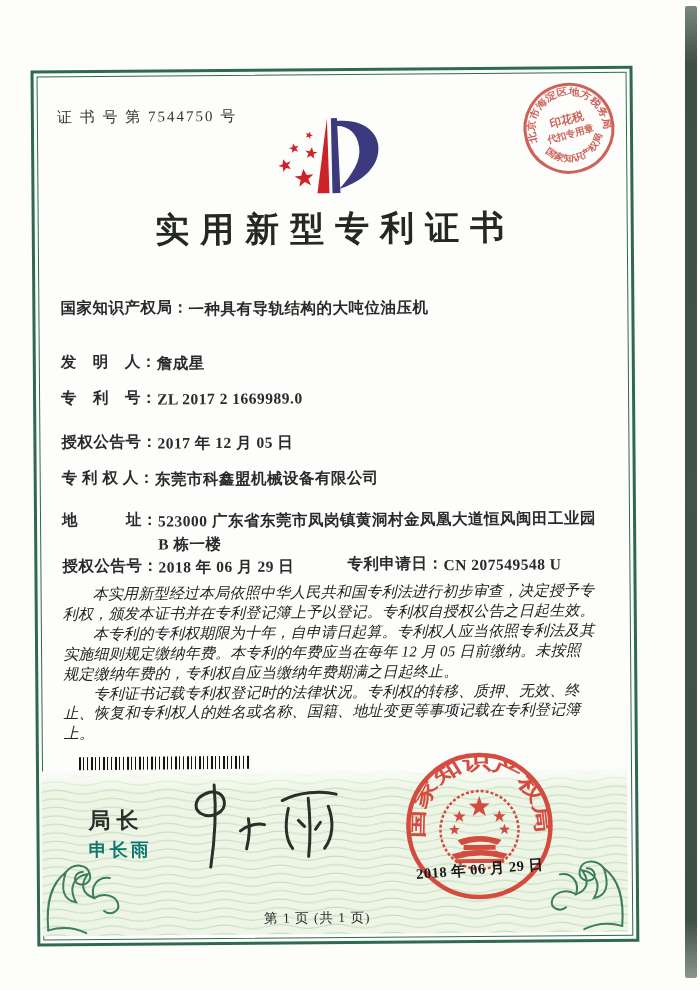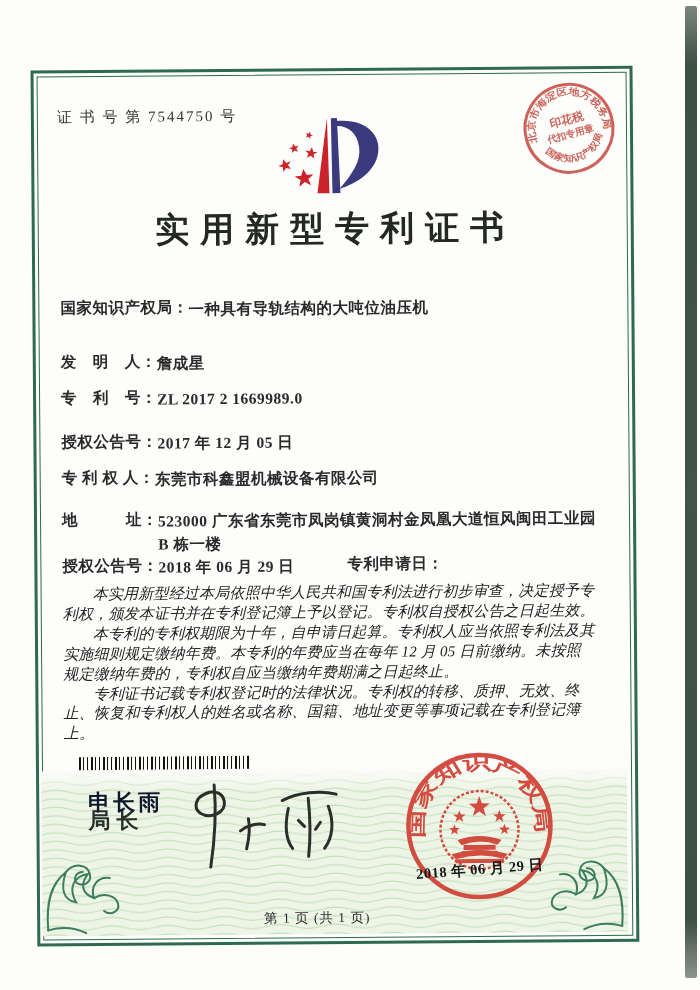--- a/index.html
+++ b/index.html
@@ -33,21 +33,21 @@
   .paras p{margin:0;text-indent:2em;letter-spacing:.2px;}
   .barcode{position:absolute;left:77px;top:755px;width:172px;height:13px;
     background:repeating-linear-gradient(90deg,#131310 0 2px,#faf9f4 2px 4px,#131310 4px 5px,#faf9f4 5px 8px,#131310 8px 9px,#faf9f4 9px 12px);}
   .band{position:absolute;left:39px;top:769px;width:586px;height:165px;}
   .band-fade{position:absolute;left:0;top:0;width:100%;height:20px;
     background:linear-gradient(#fdfdfb,rgba(253,253,251,0));}
   .flourish{position:absolute;bottom:0;}
   .flourish.fl{left:0;}
   .flourish.fr{right:0;transform:scaleX(-1);}
   .sig-role{position:absolute;left:86px;top:804px;font-size:22px;font-weight:600;letter-spacing:6px;color:#26302a;}
-  .sig-name{position:absolute;left:86px;top:786px;font-size:22px;font-weight:600;letter-spacing:3px;color:#0f172a;}
+  .sig-name{position:absolute;left:86px;top:836px;font-size:18px;font-weight:600;letter-spacing:3px;color:#0f766e;}
   .sig-hand{position:absolute;left:168px;top:778px;}
   .big-seal{position:absolute;left:399px;top:749px;}
   .seal-date{position:absolute;left:398px;top:861px;width:158px;text-align:center;
     font-size:14.5px;font-weight:600;color:#161616;transform:rotate(-4deg);letter-spacing:.5px;}
   .footer{position:absolute;left:34px;top:909px;width:560px;text-align:center;
     font-size:13.5px;letter-spacing:1px;color:#2b2b2b;}
 </style>
 </head>
 <body>
 
@@ -117,20 +117,21 @@
   </div>
   <div class="row r6">
     <span class="lbl">地　　　址：</span>
     <span class="val">523000 广东省东莞市凤岗镇黄洞村金凤凰大道恒风闽田工业园 B 栋一楼</span>
   </div>
   <div class="row r7">
     <span class="lbl">授权公告号：</span>
     <span class="val">2018 年 06 月 29 日</span>
     <span class="pair2">
       <span class="lbl">专利申请日：</span>
+      <span class="val">CN 207549548 U</span>
     </span>
   </div>
 
   <div class="paras">
     <p>本实用新型经过本局依照中华人民共和国专利法进行初步审查，决定授予专利权，颁发本证书并在专利登记簿上予以登记。专利权自授权公告之日起生效。</p>
     <p>本专利的专利权期限为十年，自申请日起算。专利权人应当依照专利法及其实施细则规定缴纳年费。本专利的年费应当在每年 12 月 05 日前缴纳。未按照规定缴纳年费的，专利权自应当缴纳年费期满之日起终止。</p>
     <p>专利证书记载专利权登记时的法律状况。专利权的转移、质押、无效、终止、恢复和专利权人的姓名或名称、国籍、地址变更等事项记载在专利登记簿上。</p>
   </div>
 
   <div class="barcode"></div>

